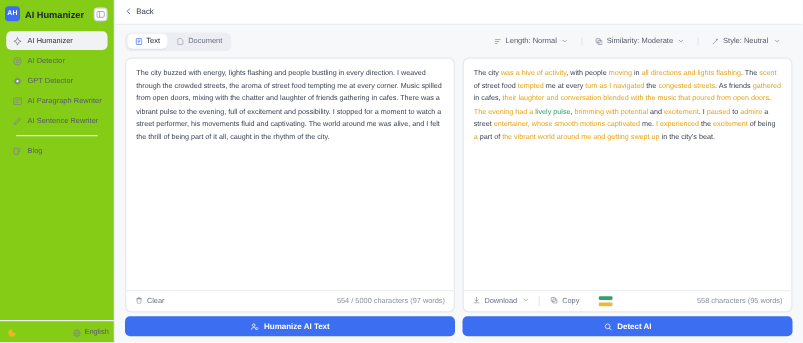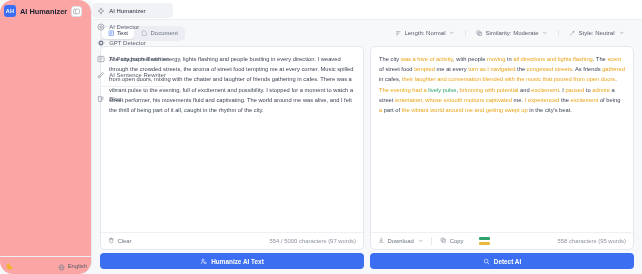--- a/index.html
+++ b/index.html
@@ -7,25 +7,24 @@
     width: 642px; height: 274px;
     font-family: "Liberation Sans", sans-serif;
     background: #ffffff;
     overflow: hidden;
   }
   .app { display: flex; width: 642px; height: 274px; background: #f7f8fa; }
 
   
   .sidebar {
     width: 92px; height: 274px;
-    background: #fca5a5;
+    background: #84cc16;
     border-right: 1px solid #e8eaee;
-    display: flex; flex-direction: row;
+    display: flex; flex-direction: column;
     position: relative;
-    border-radius: 13px;
   }
   .brand {
     display: flex; align-items: center; gap: 4px;
     padding: 6px 5px 6px 4px;
     height: 22px;
   }
   .logo-badge {
     width: 12px; height: 12px; border-radius: 3px;
     background: #3b6ef5; color: #fff;
     font-size: 5.5px; font-weight: bold;

